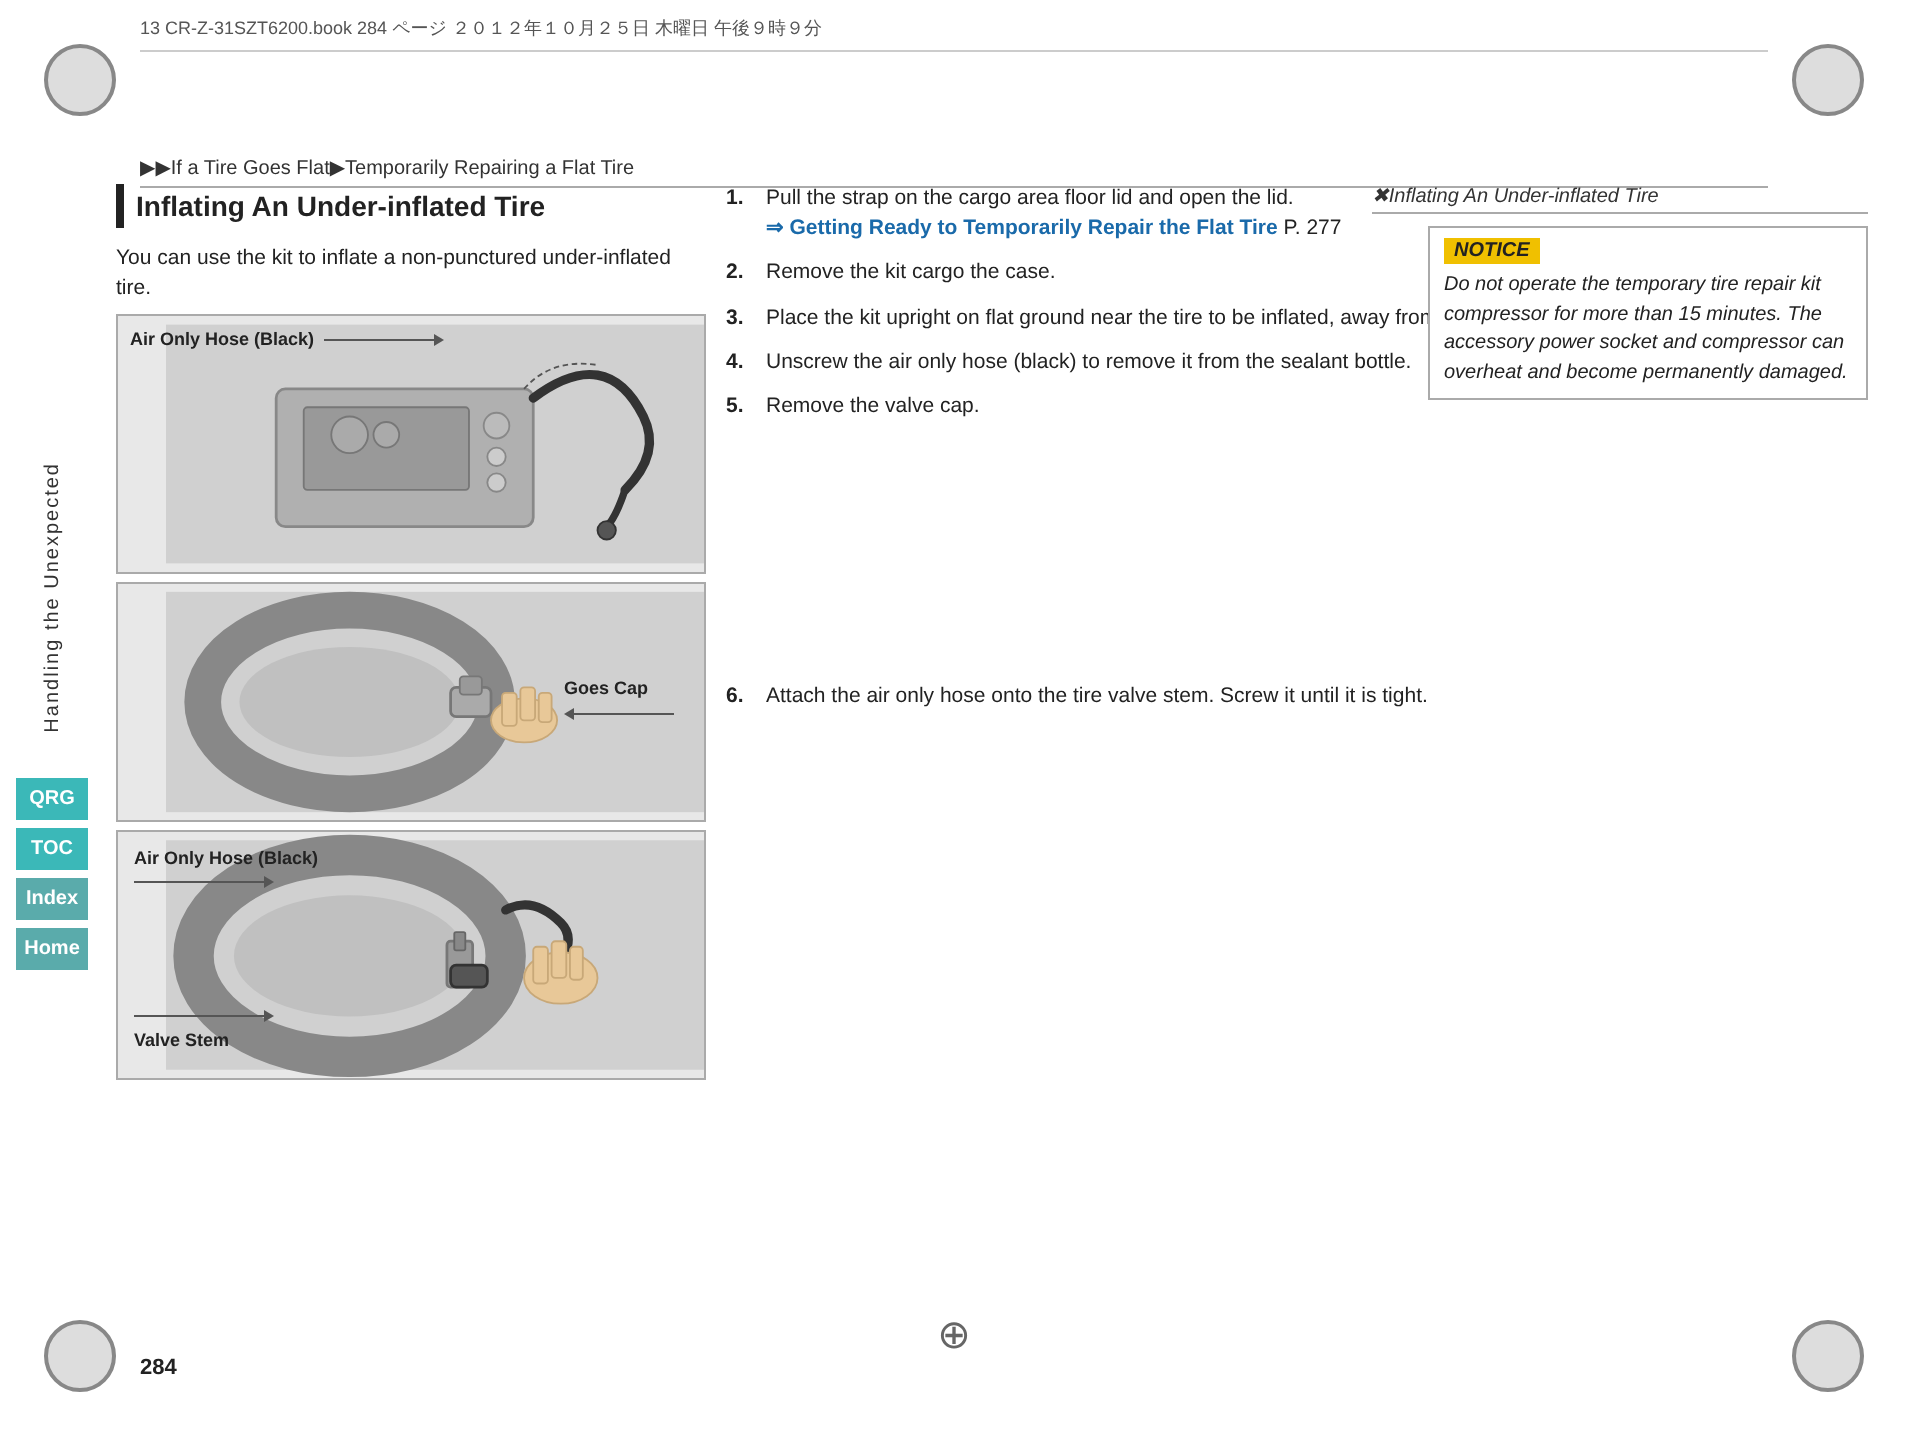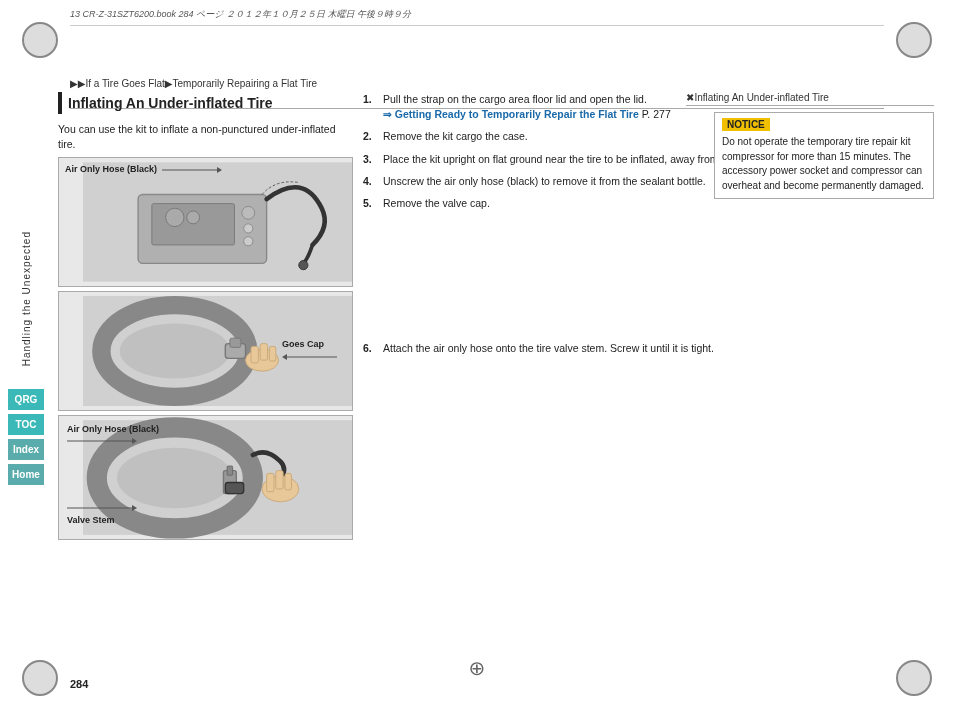--- a/index.html
+++ b/index.html
@@ -34,33 +34,32 @@
       top: 8px;
       left: 70px;
       right: 70px;
       font-size: 9px;
       color: #555;
       border-bottom: 1px solid #ccc;
       padding-bottom: 4px;
       display: flex;
       align-items: center;
       gap: 4px;
-      font-style: italic;
     }
 
     
     .breadcrumb {
       position: absolute;
       top: 78px;
       left: 70px;
       right: 70px;
       font-size: 10px;
       color: #333;
       border-bottom: 1px solid #aaa;
-      padding-bottom: 19px;
+      padding-bottom: 3px;
     }
 
     
     .sidebar {
       position: absolute;
       left: 0;
       top: 0;
       bottom: 0;
       width: 52px;
       display: flex;
@@ -201,20 +200,21 @@
       color: #1a6aaa;
       font-weight: bold;
     }
 
     
     .info-panel {
       position: absolute;
       top: 92px;
       right: 20px;
       width: 248px;
+      font-style: italic;
     }
     .info-header {
       font-size: 10px;
       color: #333;
       border-bottom: 1px solid #aaa;
       padding-bottom: 2px;
       margin-bottom: 6px;
     }
     .notice-box {
       border: 1px solid #aaa;

